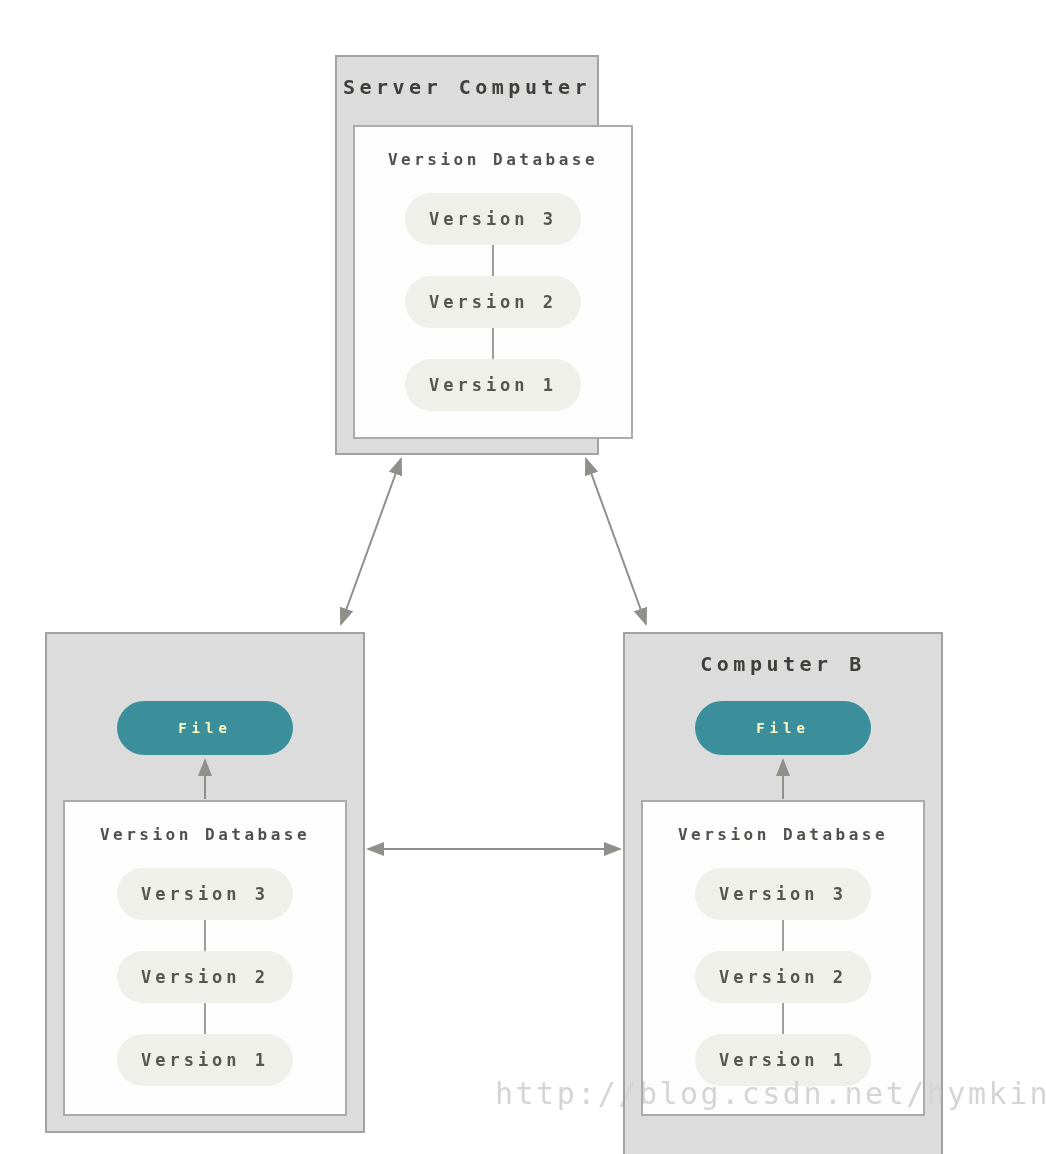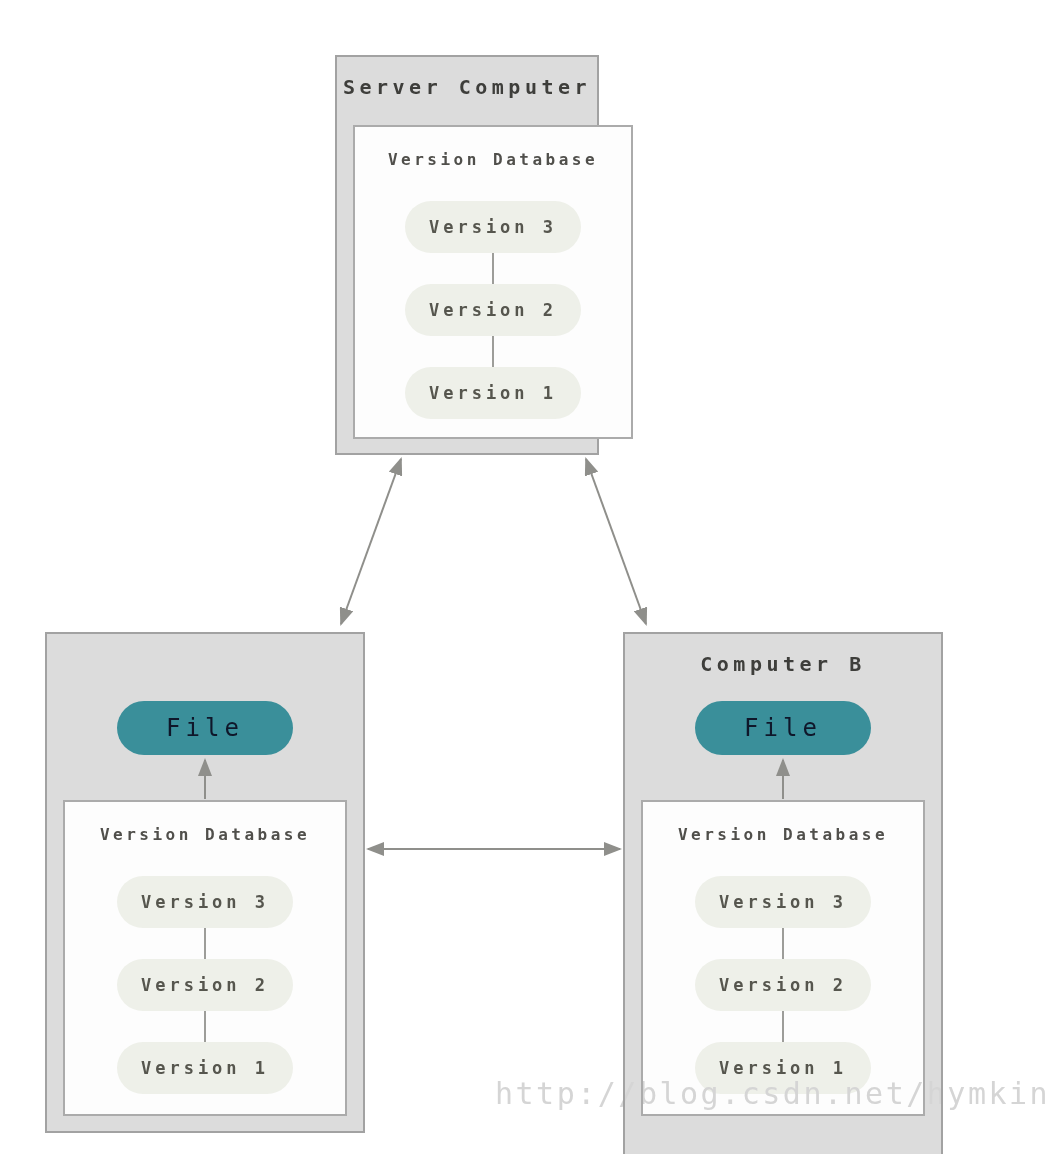--- a/index.html
+++ b/index.html
@@ -15,37 +15,37 @@
   .node-server{left:335px;top:55px;width:264px;height:400px;}
   .node-a{left:45px;top:632px;width:320px;height:501px;}
   .node-b{left:623px;top:632px;width:320px;height:649px;}
   .node-title{
     margin-top:18px;text-align:center;font-size:20px;font-weight:bold;
     letter-spacing:4.5px;color:#3e3e3b;
   }
   
   .file-pill{
     position:absolute;left:70px;top:67px;width:176px;height:54px;
-    border-radius:27px;background:#3a8f9a;color:#0f172a;
+    border-radius:27px;background:#3a8f9a;color:#fef9c3;
     display:flex;align-items:center;justify-content:center;
-    font-size:24px;font-weight:normal;letter-spacing:5px;
+    font-size:14px;font-weight:bold;letter-spacing:5px;
   }
   
   .db-box{
     position:absolute;background:#fdfdfd;border:2px solid #ababab;
     box-sizing:border-box;display:flex;flex-direction:column;align-items:center;
     padding-top:23px;
   }
   .node-server .db-box{left:16px;top:68px;width:280px;height:314px;}
   .node-a .db-box,.node-b .db-box{left:16px;top:166px;width:284px;height:316px;}
   .db-title{
     font-size:16px;font-weight:bold;letter-spacing:3.5px;color:#504f4b;
     white-space:nowrap;
   }
-  .stack{display:flex;flex-direction:column;align-items:center;margin-top:32px;}
+  .stack{display:flex;flex-direction:column;align-items:center;margin-top:24px;}
   .pill{
     width:176px;height:52px;border-radius:26px;background:#eef0e9;
     color:#56564e;font-size:17px;font-weight:bold;letter-spacing:4px;
     display:flex;align-items:center;justify-content:center;white-space:nowrap;
   }
   .connector{width:2px;height:31px;background:#9d9d99;}
   
   .arrows{position:absolute;left:0;top:0;width:1046px;height:1154px;z-index:4;pointer-events:none;}
   
   .watermark{

